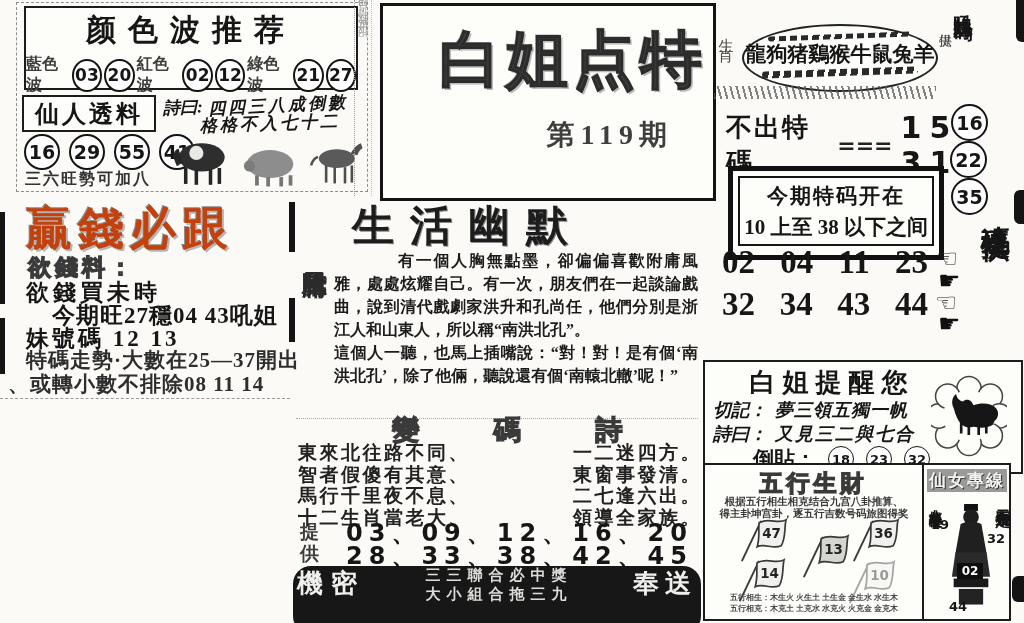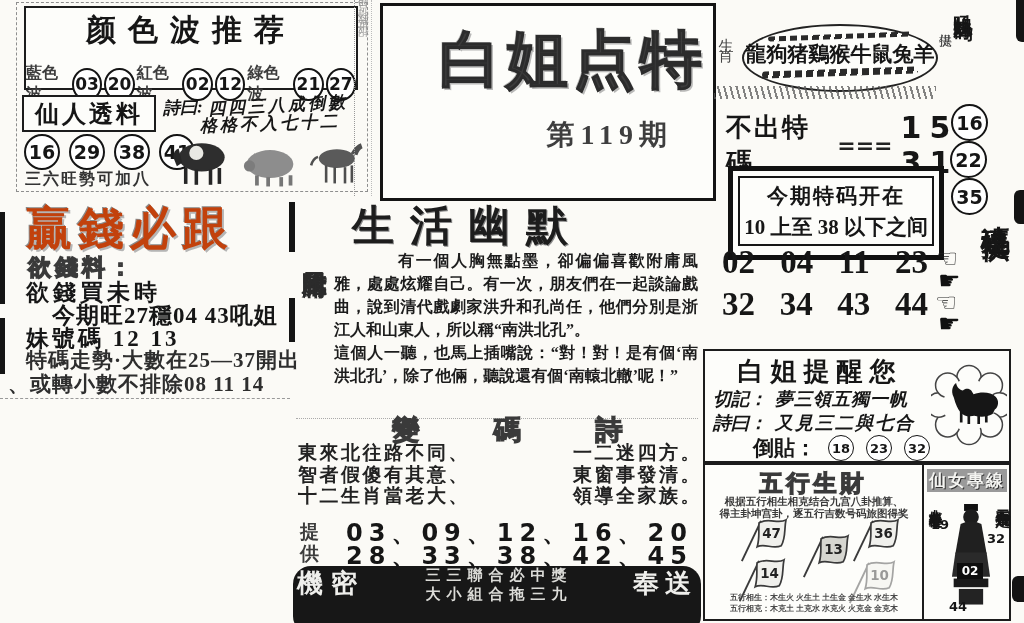--- a/index.html
+++ b/index.html
@@ -23,21 +23,21 @@
   .brush{font-style:italic;font-weight:bold;}
 </style>
 </head>
 <body>
 
 <div class="page">
 
   <div class="abs dash" style="left:16px;top:2px;width:350px;height:188px;"></div>
   <div class="abs bx" style="left:24px;top:6px;width:330px;height:80px;">
     <div style="text-align:center;font-size:30px;font-weight:bold;letter-spacing:12px;margin-top:2px;">颜色波推荐</div>
-    <div style="display:flex;align-items:center;justify-content:space-between;gap:2px;margin-top:12px;">
+    <div style="display:flex;align-items:center;justify-content:flex-end;gap:2px;margin-top:3px;">
       <span style="font-size:16px;font-weight:bold;color:#3d3d3d;">藍色波</span>
       <span class="circle" style="width:29px;height:29px;font-size:17px;">03</span>
       <span class="circle" style="width:29px;height:29px;font-size:17px;">20</span>
       <span style="font-size:16px;font-weight:bold;color:#3d3d3d;">紅色波</span>
       <span class="circle" style="width:29px;height:29px;font-size:17px;">02</span>
       <span class="circle" style="width:29px;height:29px;font-size:17px;">12</span>
       <span style="font-size:16px;font-weight:bold;color:#3d3d3d;">綠色波</span>
       <span class="circle" style="width:29px;height:29px;font-size:17px;">21</span>
       <span class="circle" style="width:29px;height:29px;font-size:17px;">27</span>
     </div>
@@ -45,21 +45,21 @@
 
   <div class="abs bx" style="left:22px;top:95px;width:130px;height:33px;display:flex;align-items:center;justify-content:center;">
     <span style="font-size:24px;font-weight:bold;letter-spacing:3px;">仙人透料</span>
   </div>
   <div class="abs brush" style="left:163px;top:96px;font-size:17px;transform:rotate(-2deg);">詩曰:</div>
   <div class="abs brush" style="left:208px;top:94px;font-size:17px;letter-spacing:3px;transform:rotate(-3deg);">四四三八成倒數</div>
   <div class="abs brush" style="left:200px;top:112px;font-size:17px;letter-spacing:3px;transform:rotate(-2deg);">格格不入七十二</div>
   <div class="abs" style="left:24px;top:134px;display:flex;gap:9px;">
     <span class="circle" style="width:32px;height:32px;font-size:19px;">16</span>
     <span class="circle" style="width:32px;height:32px;font-size:19px;">29</span>
-    <span class="circle" style="width:32px;height:32px;font-size:19px;">38</span>
+    <span class="circle" style="width:32px;height:32px;font-size:19px;">55</span>
     <span class="circle" style="width:32px;height:32px;font-size:19px;">41</span>
   </div>
   <div class="abs" style="left:25px;top:169px;font-size:16px;font-weight:bold;letter-spacing:2px;color:#333;">三六旺勢可加八</div>
 
   <svg class="abs" style="left:168px;top:131px;" width="62" height="58" viewBox="0 0 70 62">
     <ellipse cx="38" cy="28" rx="26" ry="16" fill="#2e2e2e"></ellipse>
     <circle cx="32" cy="23" r="8" fill="#e9e9e4"></circle>
     <path d="M12 18 q-6 2 -6 10 l4 10 6 -4 z" fill="#262626"></path>
     <rect x="18" y="40" width="4" height="18" fill="#262626"></rect>
       <rect x="30" y="42" width="4" height="17" fill="#262626"></rect>
@@ -134,21 +134,21 @@
     <span>44</span>
   </div>
 
   <span class="abs handglyph" style="left:936px;top:246px;font-size:25px;color:#222;">☜</span>
   <span class="abs handglyph" style="left:938px;top:268px;font-size:25px;color:#111;">☛</span>
   <span class="abs handglyph" style="left:935px;top:290px;font-size:25px;color:#222;">☜</span>
   <span class="abs handglyph" style="left:938px;top:311px;font-size:25px;color:#111;">☛</span>
 
   <div class="abs vtext" style="left:976px;top:202px;height:142px;font-size:29px;font-weight:900;letter-spacing:3px;">連碼提供</div>
 
-  <div class="abs bx" style="left:703px;top:349px;width:304px;height:110px;">
+  <div class="abs bx" style="left:703px;top:360px;width:304px;height:110px;padding-left:12px;">
     <div style="width:230px;text-align:center;font-size:26px;font-weight:900;letter-spacing:7px;margin-top:3px;">白姐提醒您</div>
     <div style="position:absolute;left:8px;top:36px;display:flex;gap:8px;align-items:baseline;">
       <span style="font-size:18px;font-weight:bold;" class="brush">切記：</span>
       <span style="font-size:18px;letter-spacing:1px;" class="brush">夢三領五獨一帆</span>
     </div>
     <div style="position:absolute;left:8px;top:60px;display:flex;gap:8px;align-items:baseline;">
       <span style="font-size:18px;font-weight:bold;" class="brush">詩曰：</span>
       <span style="font-size:18px;letter-spacing:2px;" class="brush">又見三二與七合</span>
     </div>
     <div style="position:absolute;left:48px;top:83px;display:flex;gap:12px;align-items:center;">
@@ -253,20 +253,24 @@
   <div class="abs" style="left:298px;top:442px;width:404px;font-size:19px;font-weight:900;letter-spacing:2.5px;line-height:21.5px;color:#222;">
     <div style="display:flex;justify-content:space-between;">
       <span>東來北往路不同、</span>
       <span>一二迷四方。</span>
     </div>
     <div style="display:flex;justify-content:space-between;">
       <span>智者假傻有其意、</span>
       <span>東窗事發清。</span>
     </div>
     <div style="display:flex;justify-content:space-between;">
+      <span>馬行千里夜不息、</span>
+      <span>二七逢六出。</span>
+    </div>
+    <div style="display:flex;justify-content:space-between;">
       <span>十二生肖當老大、</span>
       <span>領導全家族。</span>
     </div>
   </div>
   <div class="abs" style="left:300px;top:519px;font-size:19px;font-weight:900;color:#3c3c3c;">提</div>
   <div class="abs" style="left:300px;top:541px;font-size:19px;font-weight:900;color:#3c3c3c;">供</div>
   <div class="abs num" style="left:346px;top:517px;font-size:24px;letter-spacing:6px;">03、09、12、16、20</div>
   <div class="abs num" style="left:346px;top:540px;font-size:24px;letter-spacing:6px;">28、33、38、42、45</div>
 
   <div class="abs strip" style="left:293px;top:566px;width:408px;height:68px;display:flex;align-items:flex-start;justify-content:space-between;padding:0 4px;box-sizing:border-box;">

